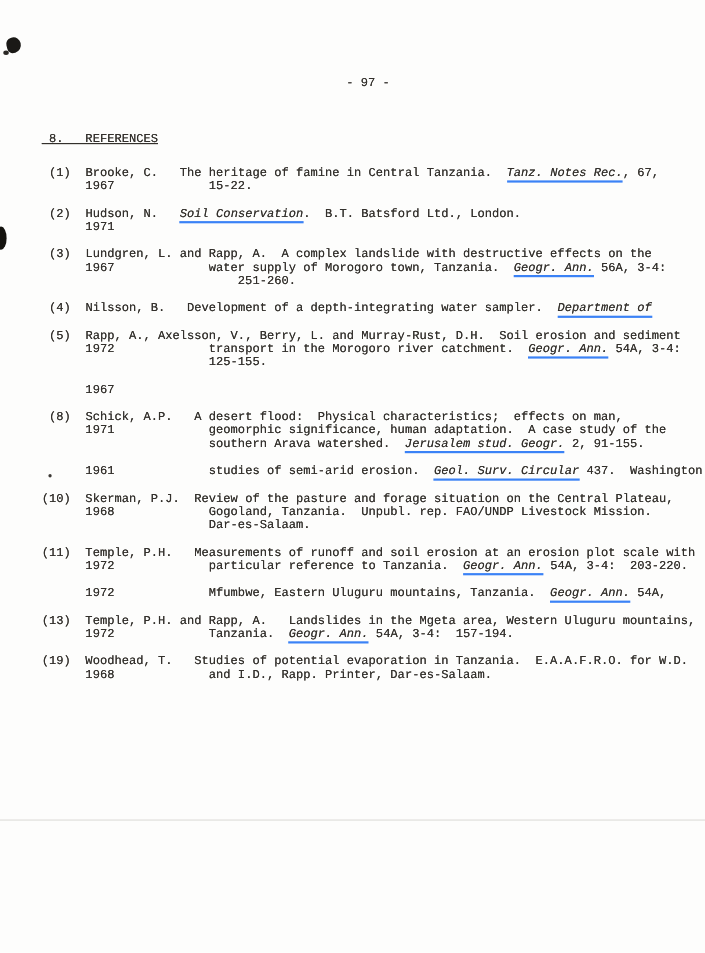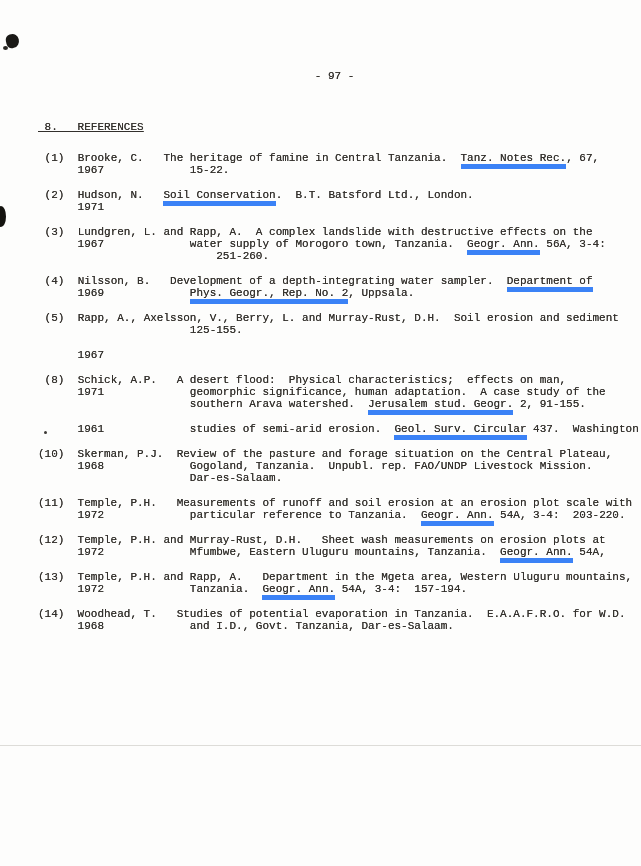--- a/index.html
+++ b/index.html
@@ -39,21 +39,21 @@
   .ref-list {
     position: absolute;
     top: 152px;
     left: 38px;
     right: 0;
   }
 
   .ref-entry { margin: 0 0 13px 0; }
   .ref-line { white-space: pre; }
 
-  .u { border-bottom: 5px solid #3b82f6; }
+  .u { border-bottom: 2px solid #3b82f6; font-style: italic; }
 
   
   .artifact { position: absolute; }
   .art-corner {
     left: 6px; top: 34px; width: 13px; height: 14px;
     background: #1a1916;
     border-radius: 46% 54% 58% 42%;
     transform: rotate(-14deg);
   }
   .art-corner-speck {
@@ -91,24 +91,24 @@
         <div class="ref-line"> <span>(2)</span>  <span>Hudson, N.</span>   <span class="u">Soil Conservation</span><span>.  B.T. Batsford Ltd., London.</span></div>
         <div class="ref-line">      <span>1971</span></div>
       </div>
       <div class="ref-entry">
         <div class="ref-line"> <span>(3)</span>  <span>Lundgren, L. and Rapp, A.</span>  <span>A complex landslide with destructive effects on the</span></div>
         <div class="ref-line">      <span>1967</span>             <span>water supply of Morogoro town, Tanzania.</span>  <span class="u">Geogr. Ann.</span><span> 56A, 3-4:</span></div>
         <div class="ref-line">                           <span>251-260.</span></div>
       </div>
       <div class="ref-entry">
         <div class="ref-line"> <span>(4)</span>  <span>Nilsson, B.</span>   <span>Development of a depth-integrating water sampler.</span>  <span class="u">Department of</span></div>
-        <div class="ref-line">      <span>1969</span>             <span class="u">Phys. Geogr., Rep. No. 2</span><span>, Uppsala.</span></div>
       </div>
       <div class="ref-entry">
         <div class="ref-line"> <span>(5)</span>  <span>Rapp, A., Axelsson, V., Berry, L. and Murray-Rust, D.H.</span>  <span>Soil erosion and sediment</span></div>
+        <div class="ref-line">      <span>1972</span>             <span>transport in the Morogoro river catchment.</span>  <span class="u">Geogr. Ann.</span><span> 54A, 3-4:</span></div>
         <div class="ref-line">                       <span>125-155.</span></div>
       </div>
       <div class="ref-entry">
         <div class="ref-line">      <span>1967</span></div>
       </div>
       <div class="ref-entry">
         <div class="ref-line"> <span>(8)</span>  <span>Schick, A.P.</span>   <span>A desert flood:  Physical characteristics;  effects on man,</span></div>
         <div class="ref-line">      <span>1971</span>             <span>geomorphic significance, human adaptation.  A case study of the</span></div>
         <div class="ref-line">                       <span>southern Arava watershed.</span>  <span class="u">Jerusalem stud. Geogr.</span><span> 2, 91-155.</span></div>
       </div>
@@ -118,30 +118,29 @@
       <div class="ref-entry">
         <div class="ref-line"><span>(10)</span>  <span>Skerman, P.J.</span>  <span>Review of the pasture and forage situation on the Central Plateau,</span></div>
         <div class="ref-line">      <span>1968</span>             <span>Gogoland, Tanzania.  Unpubl. rep. FAO/UNDP Livestock Mission.</span></div>
         <div class="ref-line">                       <span>Dar-es-Salaam.</span></div>
       </div>
       <div class="ref-entry">
         <div class="ref-line"><span>(11)</span>  <span>Temple, P.H.</span>   <span>Measurements of runoff and soil erosion at an erosion plot scale with</span></div>
         <div class="ref-line">      <span>1972</span>             <span>particular reference to Tanzania.</span>  <span class="u">Geogr. Ann.</span><span> 54A, 3-4:  203-220.</span></div>
       </div>
       <div class="ref-entry">
-        <div class="ref-line"><span>(12)</span>  <span>Temple, P.H. and Murray-Rust, D.H.</span>   <span>Sheet wash measurements on erosion plots at</span></div>
         <div class="ref-line">      <span>1972</span>             <span>Mfumbwe, Eastern Uluguru mountains, Tanzania.</span>  <span class="u">Geogr. Ann.</span><span> 54A,</span></div>
       </div>
       <div class="ref-entry">
-        <div class="ref-line"><span>(13)</span>  <span>Temple, P.H. and Rapp, A.</span>   <span>Department in the Mgeta area, Western Uluguru mountains,</span></div>
+        <div class="ref-line"><span>(13)</span>  <span>Temple, P.H. and Rapp, A.</span>   <span>Landslides in the Mgeta area, Western Uluguru mountains,</span></div>
         <div class="ref-line">      <span>1972</span>             <span>Tanzania.</span>  <span class="u">Geogr. Ann.</span><span> 54A, 3-4:  157-194.</span></div>
       </div>
       <div class="ref-entry">
-        <div class="ref-line"><span>(14)</span>  <span>Woodhead, T.</span>   <span>Studies of potential evaporation in Tanzania.  E.A.A.F.R.O. for W.D.</span></div>
-        <div class="ref-line">      <span>1968</span>             <span>and I.D., Govt. Tanzania, Dar-es-Salaam.</span></div>
+        <div class="ref-line"><span>(19)</span>  <span>Woodhead, T.</span>   <span>Studies of potential evaporation in Tanzania.  E.A.A.F.R.O. for W.D.</span></div>
+        <div class="ref-line">      <span>1968</span>             <span>and I.D., Rapp. Printer, Dar-es-Salaam.</span></div>
       </div>
     </div>
 
   <div class="artifact art-corner"></div>
   <div class="artifact art-corner-speck"></div>
   <div class="artifact art-edge-blob"></div>
   <div class="artifact art-dot"></div>
   <div class="artifact art-rule"></div>
 
 </div>

